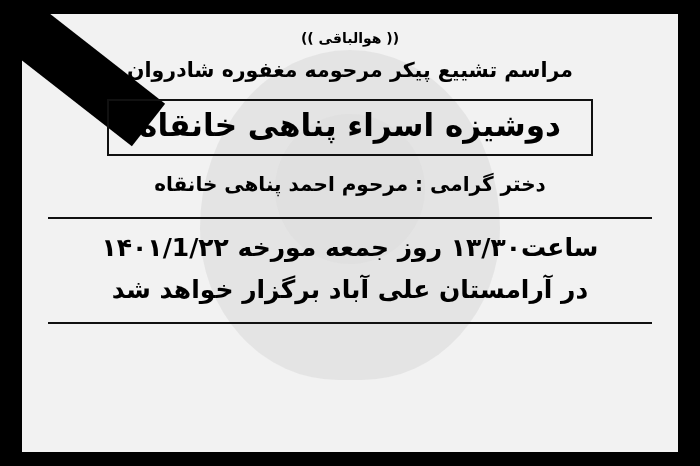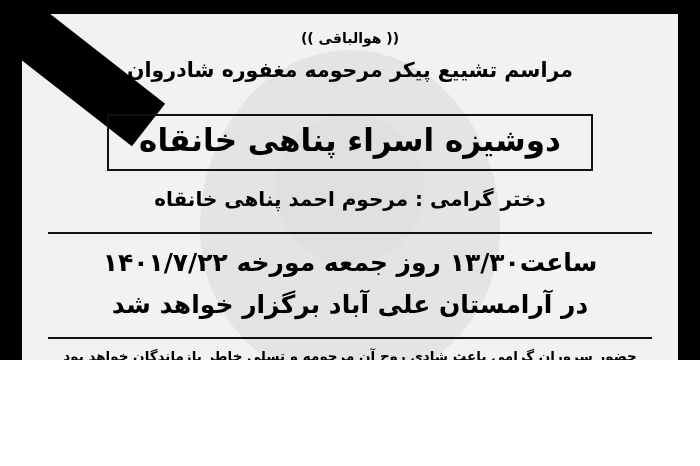--- a/index.html
+++ b/index.html
@@ -3,21 +3,21 @@
 <meta charset="utf-8">
 <style>
   html, body {
     margin: 0;
     padding: 0;
     background: #ffffff;
   }
   #page {
     position: relative;
     width: 700px;
-    height: 360px;
+    height: 466px;
     background: #000000;
     overflow: hidden;
     font-family: "DejaVu Sans", "Liberation Sans", sans-serif;
   }
   
   .card {
     position: absolute;
     left: 22px;
     top: 14px;
     width: 656px;
@@ -93,21 +93,21 @@
     font-size: 20.5px;
     font-weight: bold;
     line-height: 1.45;
     margin: 0 0 12px 0;
     white-space: nowrap;
   }
   .name-box {
     border: 2px solid #111111;
     background: transparent;
     padding: 6px 30px 10px 30px;
-    margin: 16px 0 2px 0;
+    margin: 1px 0 2px 0;
   }
   .deceased-name {
     font-size: 31px;
     font-weight: bold;
     line-height: 1.2;
     white-space: nowrap;
   }
   .relation {
     font-size: 20px;
     font-weight: bold;
@@ -164,21 +164,20 @@
       <div class="line-intro2">مراسم تشییع پیکر مرحومه  مغفوره شادروان</div>
 
       <div class="name-box">
         <div class="deceased-name">دوشیزه اسراء پناهی خانقاه</div>
       </div>
 
       <div class="relation">دختر گرامی : مرحوم احمد پناهی خانقاه</div>
 
       <div class="rule"></div>
 
-      <div class="time-line">ساعت۱۳/۳۰ روز جمعه مورخه ۱۴۰۱/۷/۲۲</div>
+      <div class="time-line">ساعت۱۳/۳۰ روز جمعه مورخه ۱۴۰۱/1/۲۲</div>
       <div class="place-line">در آرامستان علی آباد برگزار خواهد شد</div>
 
       <div class="footer-rule"></div>
 
-      <div class="footer-note">حضور سروران گرامی باعث شادی روح آن مرحومه و تسلی خاطر بازماندگان خواهد بود</div>
     </div>
   </div>
 </div>
 
 </body></html>

